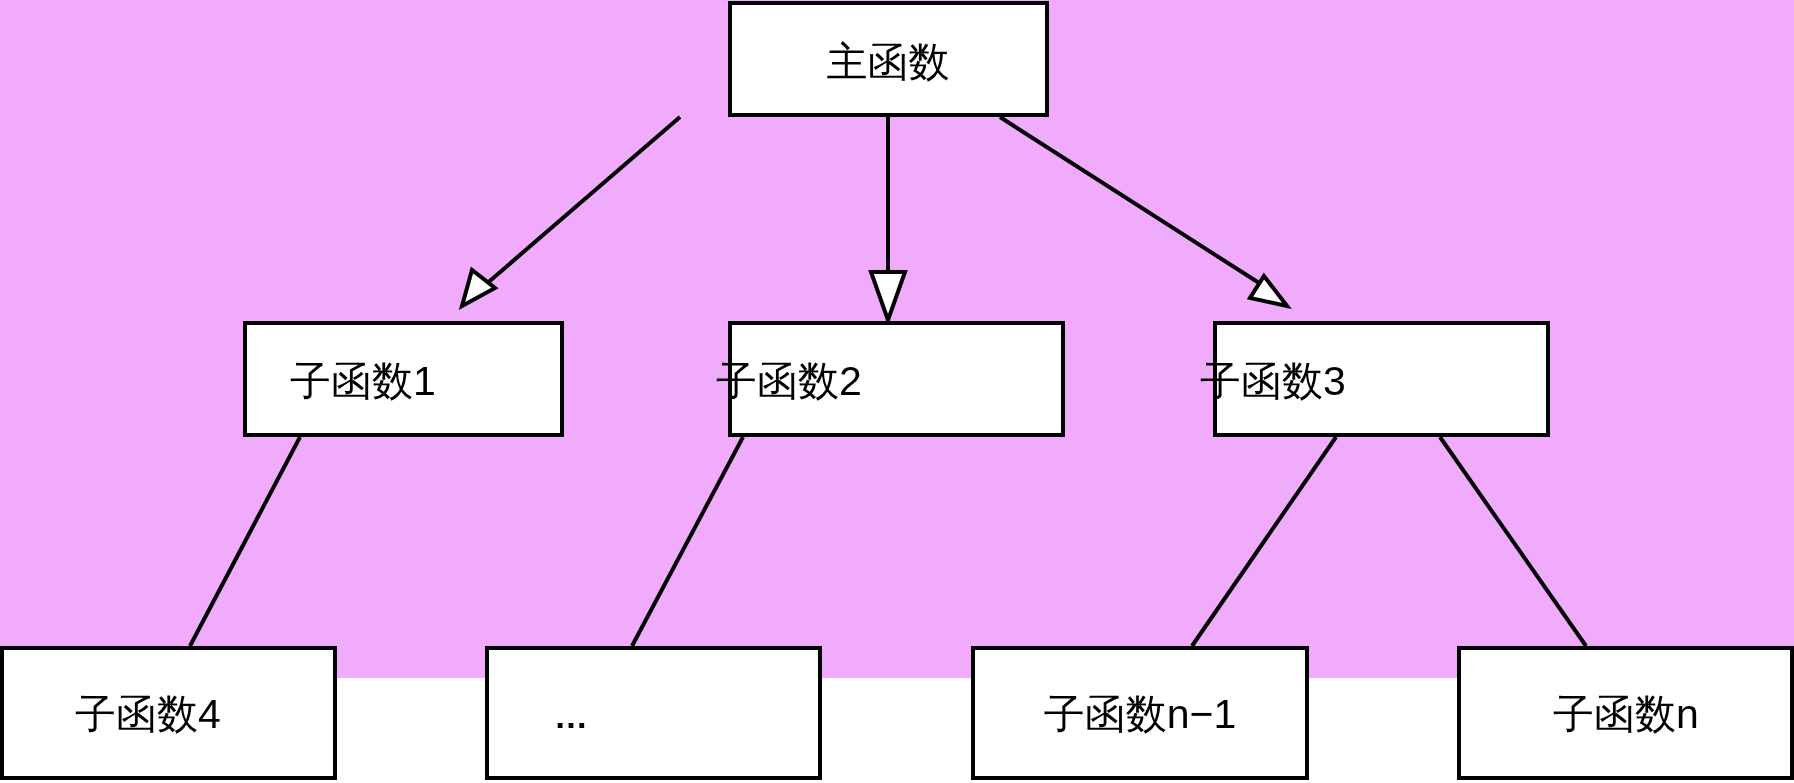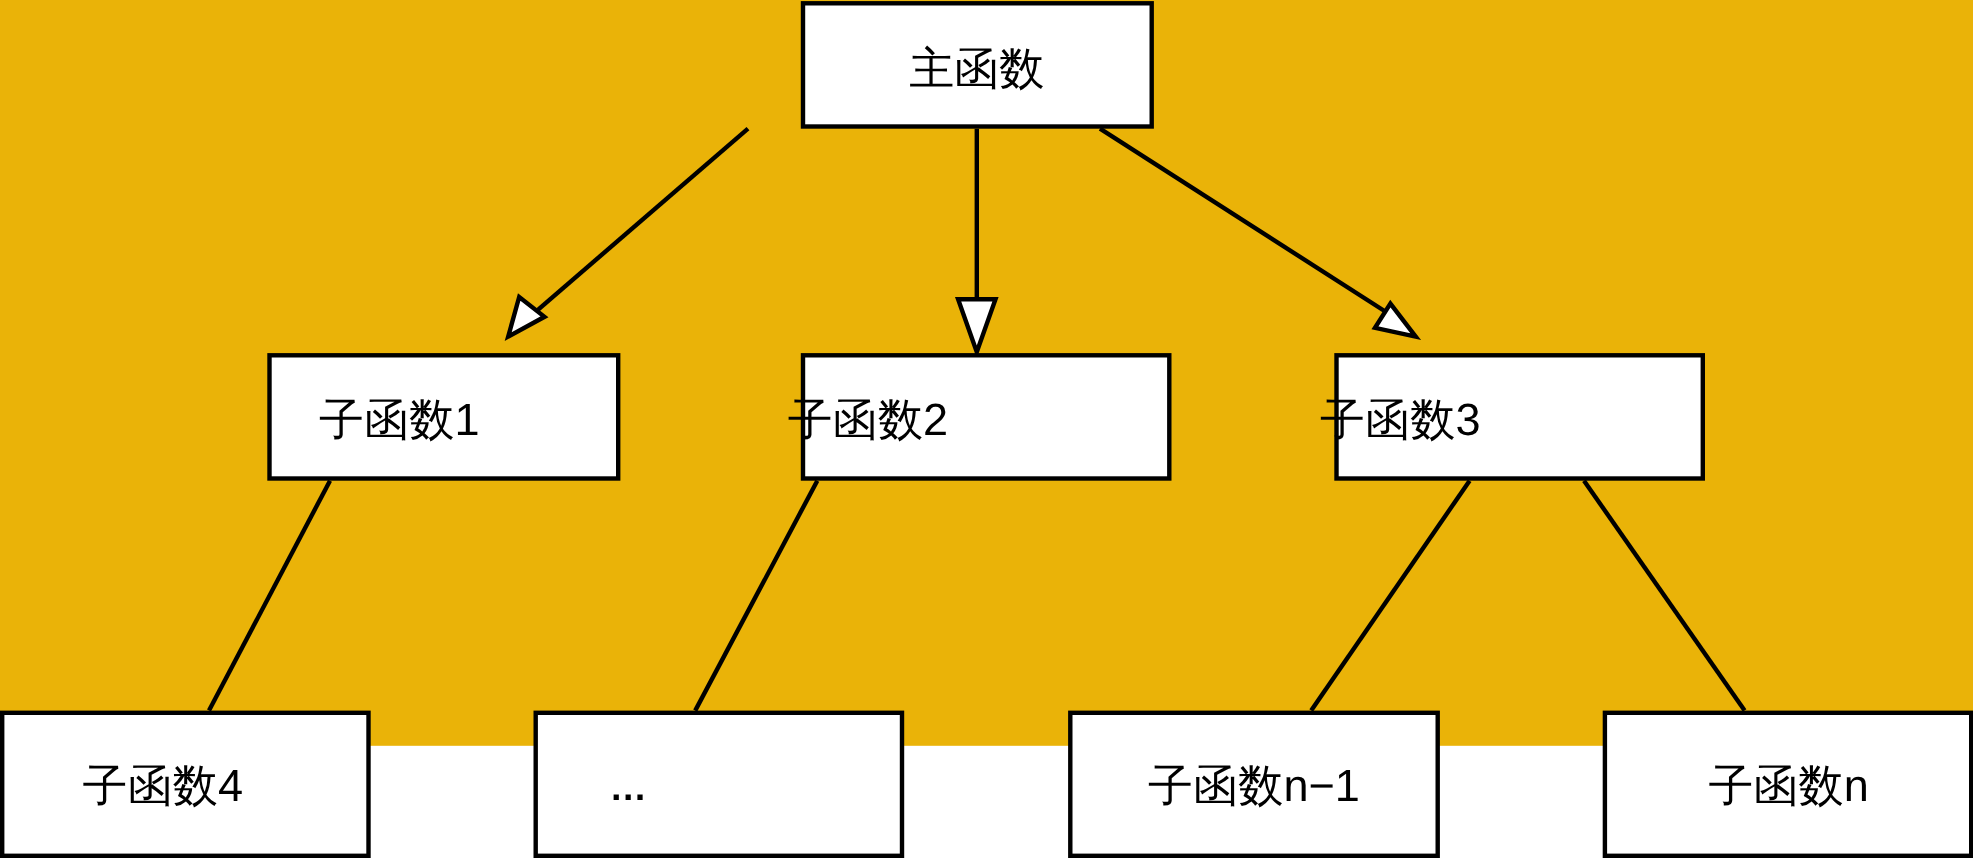--- a/index.html
+++ b/index.html
@@ -11,21 +11,21 @@
   body {
     width: 1794px;
     height: 783px;
     overflow: hidden;
     font-family: "Liberation Sans", "DejaVu Sans", sans-serif;
   }
   #diagram-root {
     position: relative;
     width: 1794px;
     height: 678px;
-    background: #eab308;
+    background: #f0abfc;
   }
   svg#diagram-svg {
     display: block;
     width: 1794px;
     height: 783px;
   }
   .node-rect {
     fill: #ffffff;
     stroke: #000000;
     stroke-width: 4;

